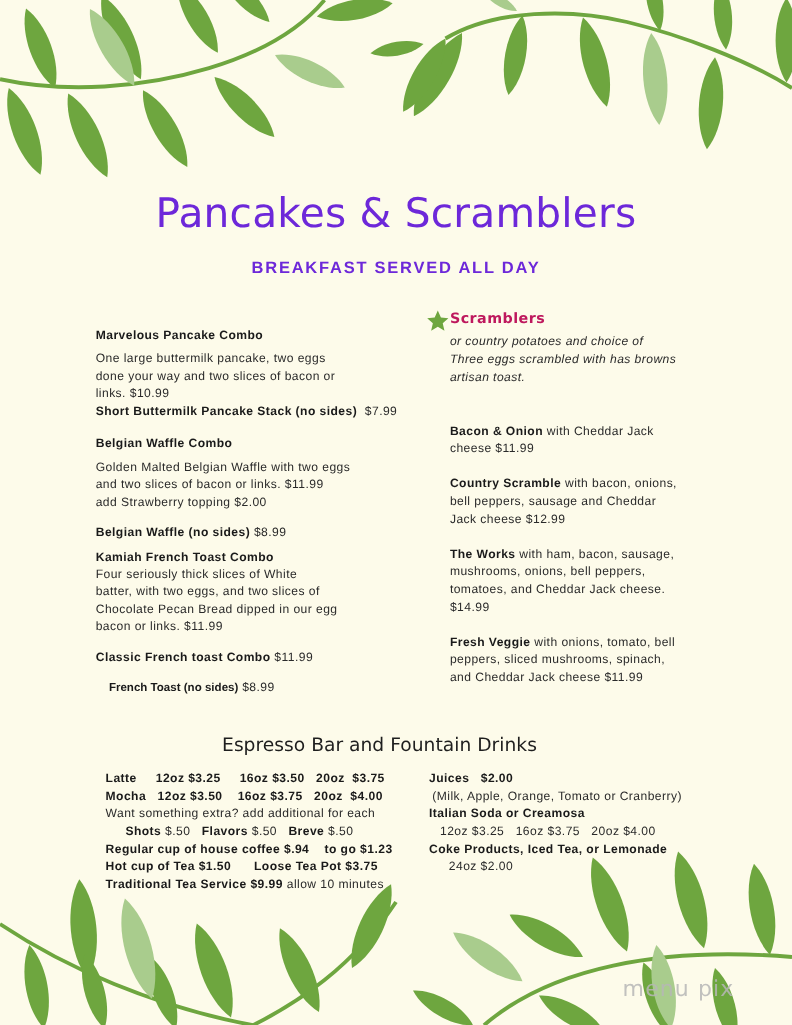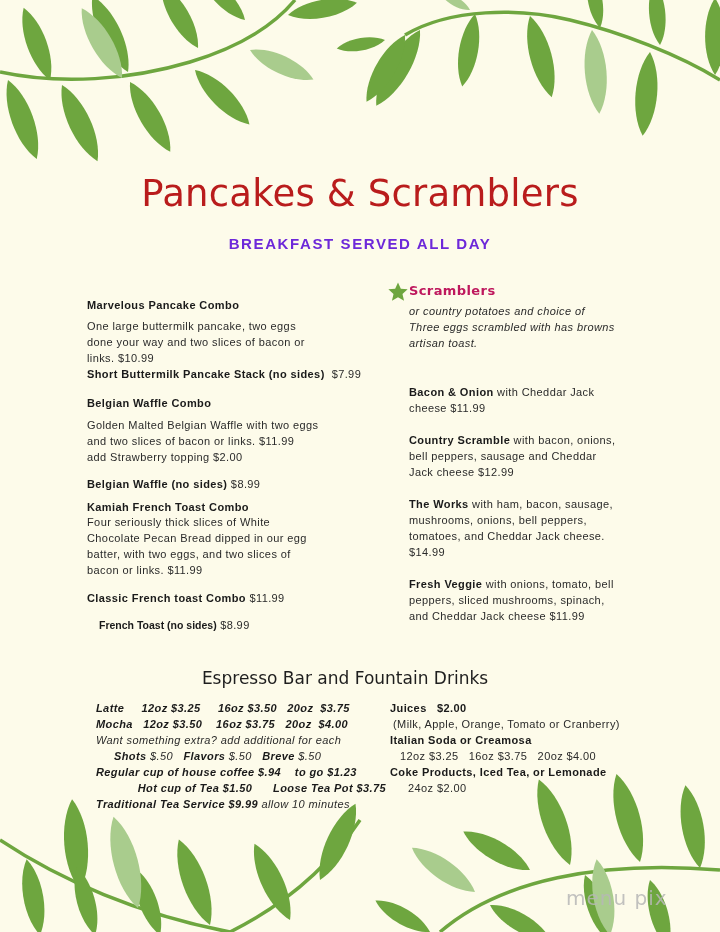--- a/index.html
+++ b/index.html
@@ -1,33 +1,33 @@
 <!DOCTYPE html>
 <html><head>
 <meta charset="utf-8">
 <style>
   html,body{margin:0;padding:0;}
   body{width:720px;height:932px;background:#fdfbea;position:relative;overflow:hidden;
        font-family:"Liberation Sans",sans-serif;color:#2a2a2a;}
   .deco{position:absolute;left:0;top:0;width:720px;height:932px;pointer-events:none;}
   .title{position:absolute;left:0;width:720px;top:172px;text-align:center;
-         font-family:"DejaVu Sans",sans-serif;font-size:37px;color:#b91c1c;letter-spacing:0.2px;}
+         font-family:"DejaVu Sans",sans-serif;font-size:37px;color:#6d28d9;letter-spacing:0.2px;}
   .subtitle{position:absolute;left:0;width:720px;top:235px;text-align:center;
             font-size:15px;font-weight:bold;letter-spacing:1.6px;color:#6d28d9;}
   .col{position:absolute;font-size:11px;line-height:16px;letter-spacing:0.4px;}
   .b{font-weight:bold;color:#1a1a1a;}
   .item{margin:0;}
   .left{left:87px;top:297px;width:290px;}
   .right{left:409px;top:283px;width:230px;}
   .sec-head{font-family:"DejaVu Sans",sans-serif;font-weight:bold;font-size:13px;color:#be185d;position:relative;}
   .star{position:absolute;left:-22px;top:-2px;width:22px;height:22px;}
   .italic{font-style:italic;}
   .drinks-title{position:absolute;left:0;width:690px;top:668px;text-align:center;
                 font-family:"DejaVu Sans",sans-serif;font-size:17px;color:#1e1e1e;}
-  .dl{left:96px;top:700px;width:290px;font-style:italic;}
+  .dl{left:96px;top:700px;width:290px;}
   .dr{left:390px;top:700px;width:260px;}
   .watermark{position:absolute;left:566px;top:886px;font-family:"DejaVu Sans",sans-serif;
              font-size:20px;color:#b7b7b7;letter-spacing:1px;opacity:.85;}
 </style>
 </head>
 <body>
 
 <svg class="deco" viewBox="0 0 720 932">
   <defs>
     <path id="lf" d="M0,0 C12,-18 12,-52 0,-70 C-12,-52 -12,-18 0,0 Z"></path>
@@ -115,22 +115,22 @@
     <div>Golden Malted Belgian Waffle with two eggs</div>
     <div>and two slices of bacon or links. $11.99</div>
     <div>add Strawberry topping $2.00</div>
   </div>
 
   <div style="margin-top:11px;"><span class="b">Belgian Waffle (no sides)</span> <span>$8.99</span></div>
 
   <div class="item b" style="margin-top:9px;line-height:13px;">Kamiah French Toast Combo</div>
   <div>
     <div>Four seriously thick slices of White</div>
+    <div>batter, with two eggs, and two slices of</div>
     <div>Chocolate Pecan Bread dipped in our egg</div>
-    <div>batter, with two eggs, and two slices of</div>
     <div>bacon or links. $11.99</div>
   </div>
 
   <div style="margin-top:12px;"><span class="b">Classic French toast Combo</span> <span>$11.99</span></div>
 
   <div style="margin-top:11px;"><span class="b" style="font-size:10.5px;letter-spacing:0;padding-left:12px;">French Toast (no sides)</span> <span>$8.99</span></div>
 </div>
 
 <div class="col right">
   <div class="sec-head">
@@ -171,21 +171,21 @@
 </div>
 
 <div class="drinks-title">Espresso Bar and Fountain Drinks</div>
 
 <div class="col dl">
   <div class="b" style="white-space:pre;"><span>Latte</span>     <span>12oz $3.25</span>     <span>16oz $3.50</span>   <span>20oz  $3.75</span></div>
   <div class="b" style="white-space:pre;"><span>Mocha</span>   <span>12oz $3.50</span>    <span>16oz $3.75</span>   <span>20oz  $4.00</span></div>
   <div>Want something extra? add additional for each</div>
   <div style="padding-left:18px;white-space:pre;"><span class="b">Shots</span> <span>$.50</span>   <span class="b">Flavors</span> <span>$.50</span>   <span class="b">Breve</span> <span>$.50</span></div>
   <div class="b" style="white-space:pre;"><span>Regular cup of house coffee $.94</span>    <span>to go $1.23</span></div>
-  <div class="b" style="white-space:pre;text-align:right;"><span>Hot cup of Tea $1.50</span>      <span>Loose Tea Pot $3.75</span></div>
+  <div class="b" style="white-space:pre;"><span>Hot cup of Tea $1.50</span>      <span>Loose Tea Pot $3.75</span></div>
   <div><span class="b">Traditional Tea Service $9.99</span> <span>allow 10 minutes</span></div>
 </div>
 
 <div class="col dr">
   <div class="b" style="white-space:pre;">Juices   $2.00</div>
   <div style="padding-left:3px;">(Milk, Apple, Orange, Tomato or Cranberry)</div>
   <div class="b">Italian Soda or Creamosa</div>
   <div style="padding-left:10px;white-space:pre;">12oz $3.25   16oz $3.75   20oz $4.00</div>
   <div class="b">Coke Products, Iced Tea, or Lemonade</div>
   <div style="padding-left:18px;">24oz $2.00</div>

